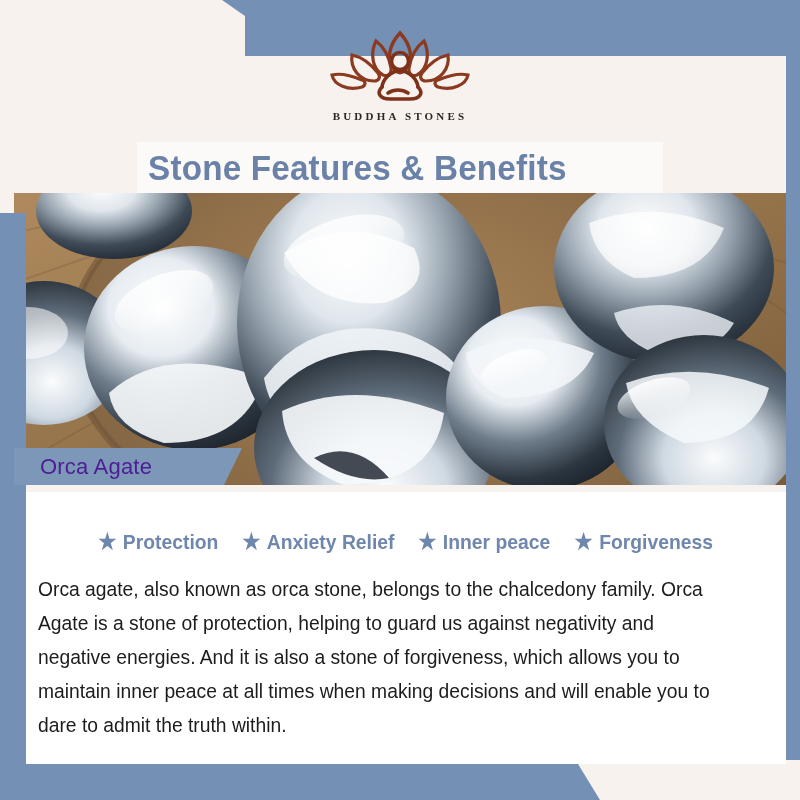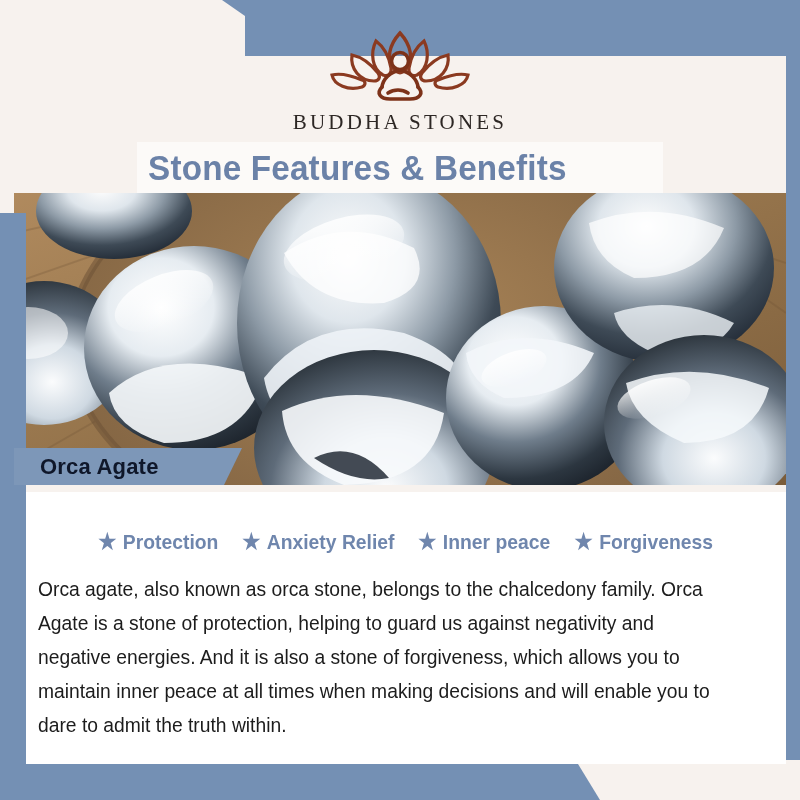--- a/index.html
+++ b/index.html
@@ -91,24 +91,24 @@
     height: 86px;
     display: flex;
     align-items: center;
     justify-content: center;
   }
   .logo-wrap svg { display: block; }
 
   .brand-name {
     margin-top: 2px;
     font-family: "Liberation Serif", serif;
-    font-size: 21px;
+    font-size: 11px;
     letter-spacing: 3.2px;
     color: #2d2724;
-    font-weight: 400;
+    font-weight: 700;
   }
 
   
   .title-band {
     position: absolute;
     left: 137px;
     top: 142px;
     width: 526px;
     height: 51px;
     background: #fcfaf8;
@@ -147,23 +147,23 @@
     width: 228px;
     height: 37px;
     background: #7d97b8;
     clip-path: polygon(0 0, 228px 0, 210px 37px, 0 37px);
     z-index: 6;
     display: flex;
     align-items: center;
   }
   .caption-text {
     margin-left: 26px;
-    color: #0f172a;
+    color: #4c1d95;
     font-size: 22px;
-    font-weight: bold;
+    font-weight: normal;
     letter-spacing: 0.2px;
   }
 
   
   .body-panel {
     position: absolute;
     left: 26px;
     top: 492px;
     width: 760px;
     height: 272px;

